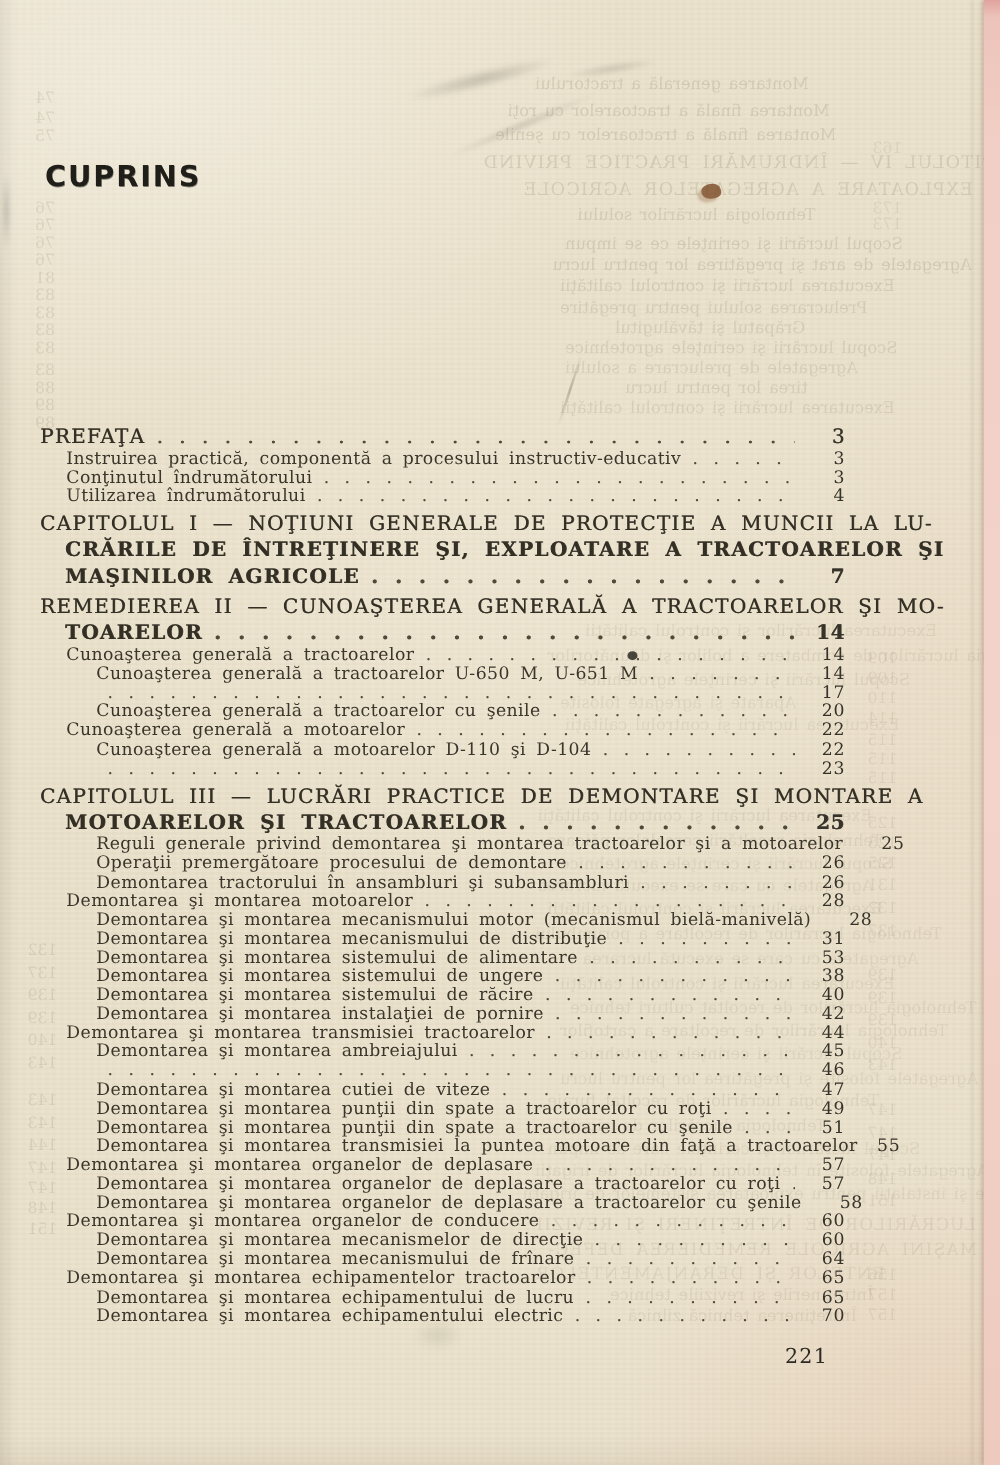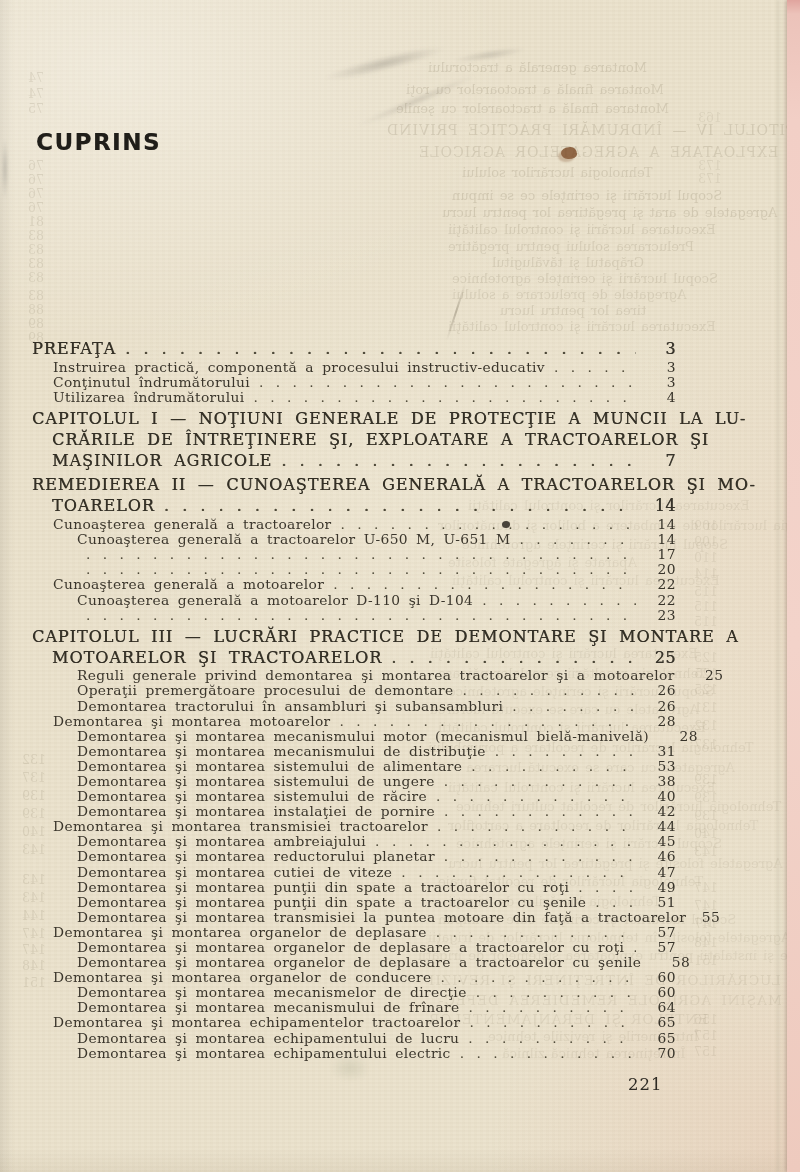--- a/index.html
+++ b/index.html
@@ -39,21 +39,21 @@
     position:absolute;left:30px;top:339px;width:646px;
     color:#3b362c;font-size:13.8px;letter-spacing:0.35px;word-spacing:3.5px;
   }
   .row{display:flex;align-items:baseline;line-height:15.1px;}
   .row.caps{
     line-height:20.8px;font-size:16px;letter-spacing:1px;word-spacing:5.5px;
     color:#332f25;text-shadow:0.4px 0 0 rgba(51,47,37,0.8);
   }
   .row.gap{margin-top:4px;}
   .l0{padding-left:2px;}
-  .lc{padding-left:22px;}
+  .lc{padding-left:22px;font-weight:bold;}
   .l1{padding-left:23px;}
   .l2{padding-left:47px;}
   .t{white-space:nowrap;}
   .dots{flex:1;overflow:hidden;white-space:nowrap;margin:0 6px 0 9px;color:#4e4938;letter-spacing:0;}
   .dots::after{content:". . . . . . . . . . . . . . . . . . . . . . . . . . . . . . . . . . . . . . . . . . . . . . . . . .";word-spacing:8px;}
   .spacer{flex:1;}
   .pg{flex:none;width:34px;text-align:right;letter-spacing:0.5px;word-spacing:0;color:#37332a;}
   
   .folio{
     position:absolute;left:628px;top:1075px;font-size:16.5px;letter-spacing:1px;color:#2d2a24;
@@ -252,20 +252,21 @@
       <div class="row l2">
         <span class="t">Cunoaşterea generală a tractoarelor U-650 M, U-651 M</span>
         <span class="dots"></span>
         <span class="pg">14</span>
       </div>
       <div class="row l2">
         <span class="dots"></span>
         <span class="pg">17</span>
       </div>
       <div class="row l2">
+        <span class="t">Cunoaşterea generală a tractoarelor cu şenile</span>
         <span class="dots"></span>
         <span class="pg">20</span>
       </div>
       <div class="row l1">
         <span class="t">Cunoaşterea generală a motoarelor</span>
         <span class="dots"></span>
         <span class="pg">22</span>
       </div>
       <div class="row l2">
         <span class="t">Cunoaşterea generală a motoarelor D-110 şi D-104</span>
@@ -338,21 +339,20 @@
         <span class="t">Demontarea şi montarea transmisiei tractoarelor</span>
         <span class="dots"></span>
         <span class="pg">44</span>
       </div>
       <div class="row l2">
         <span class="t">Demontarea şi montarea ambreiajului</span>
         <span class="dots"></span>
         <span class="pg">45</span>
       </div>
       <div class="row l2">
-        <span class="t">Demontarea şi montarea reductorului planetar</span>
         <span class="dots"></span>
         <span class="pg">46</span>
       </div>
       <div class="row l2">
         <span class="t">Demontarea şi montarea cutiei de viteze</span>
         <span class="dots"></span>
         <span class="pg">47</span>
       </div>
       <div class="row l2">
         <span class="t">Demontarea şi montarea punţii din spate a tractoarelor cu roţi</span>

